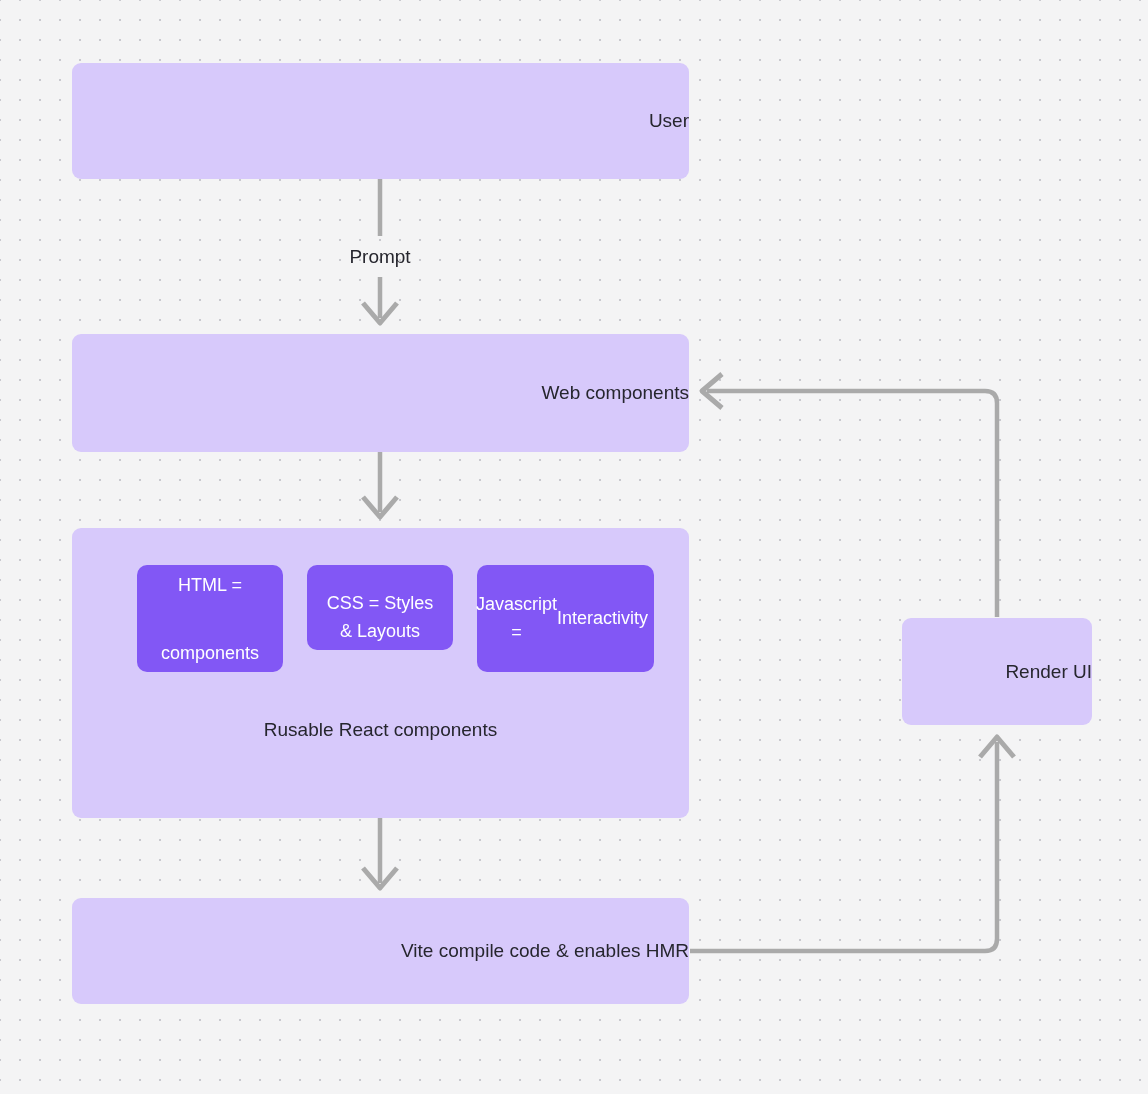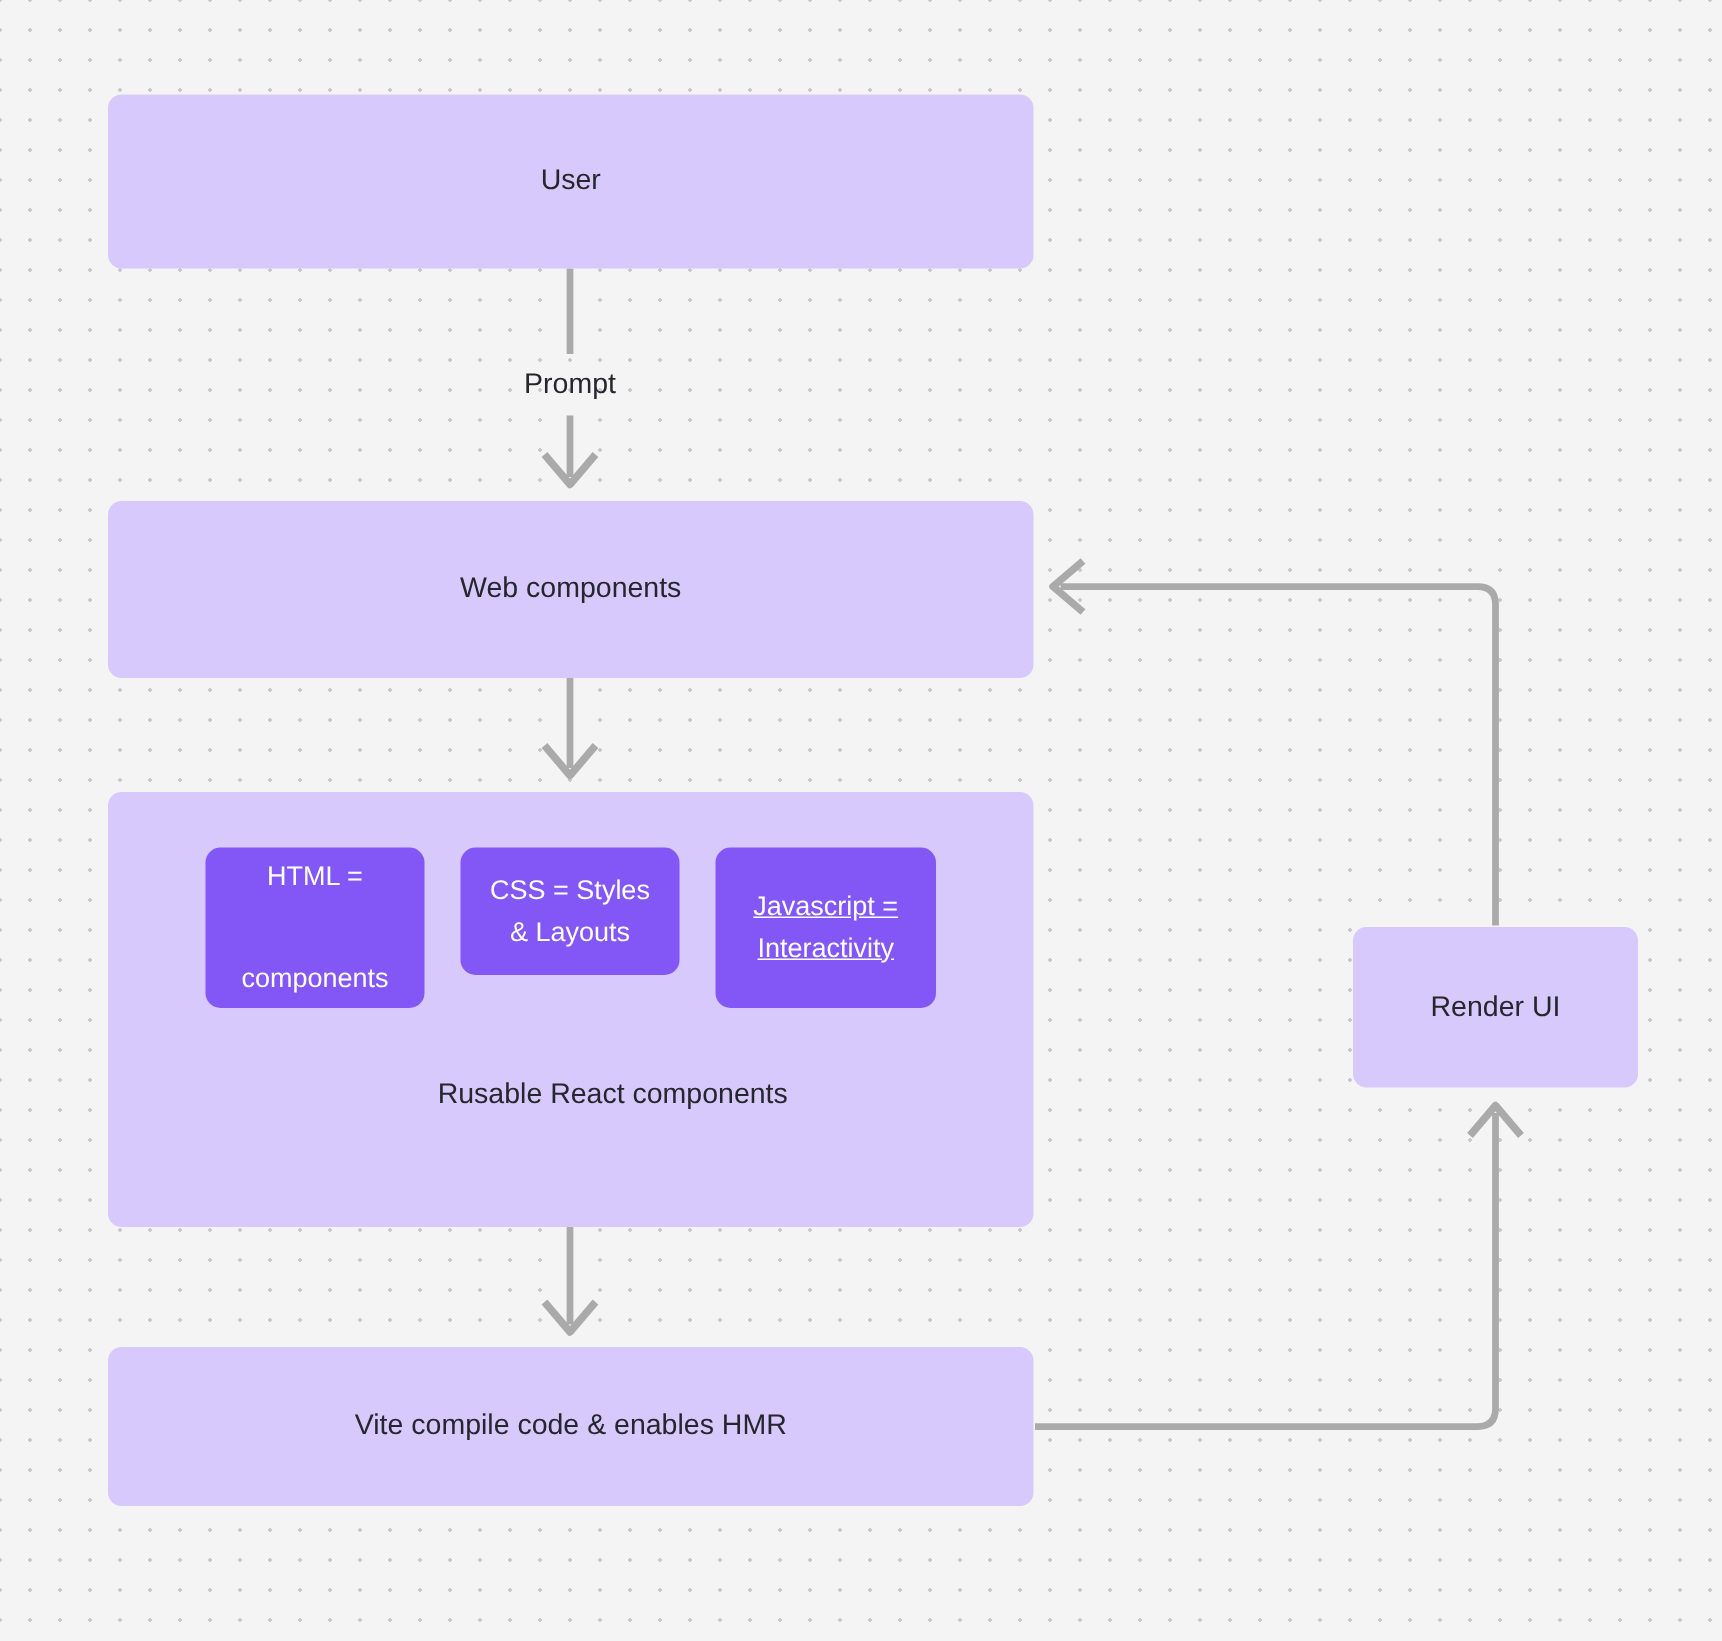--- a/index.html
+++ b/index.html
@@ -27,21 +27,21 @@
     width: 1148px;
     height: 1094px;
     pointer-events: none;
   }
   .node {
     position: absolute;
     box-sizing: border-box;
     border-radius: 9px;
     display: flex;
     align-items: center;
-    justify-content: center;
+    justify-content: flex-end;
     text-align: center;
   }
   .node-outer {
     background: #d7c9fb;
     color: #26262e;
     font-size: 19px;
     line-height: 1.35;
   }
   .node-group {
     background: #d7c9fb;
@@ -124,26 +124,26 @@
     <div class="node node-inner" style="left:65px; top:37px; width:146px; height:107px; flex-direction:column;gap:40px;">
       <span>HTML =</span>
       <span>components</span>
     </div>
 
     <div class="node node-inner" style="left:235px; top:37px; width:146px; height:85px; flex-direction:column;">
       <span>CSS = Styles</span>
       <span>&amp; Layouts</span>
     </div>
 
-    <div class="node node-inner" style="left:405px; top:37px; width:147px; height:107px; flex-direction:column;text-decoration:underline;">
+    <div class="node node-inner" style="left:405px; top:37px; width:177px; height:107px; flex-direction:row;">
       <span>Javascript =</span>
       <span>Interactivity</span>
     </div>
 
-    <div class="group-caption" style="top:191px;margin-left:28px;">Rusable React components</div>
+    <div class="group-caption" style="top:191px;">Rusable React components</div>
   </div>
 
   <div class="node node-outer" style="left:72px; top:898px; width:617px; height:106px;">
     <span>Vite compile code &amp; enables HMR</span>
   </div>
 
   <div class="node node-outer" style="left:902px; top:618px; width:190px; height:107px;">
     <span>Render UI</span>
   </div>
 

